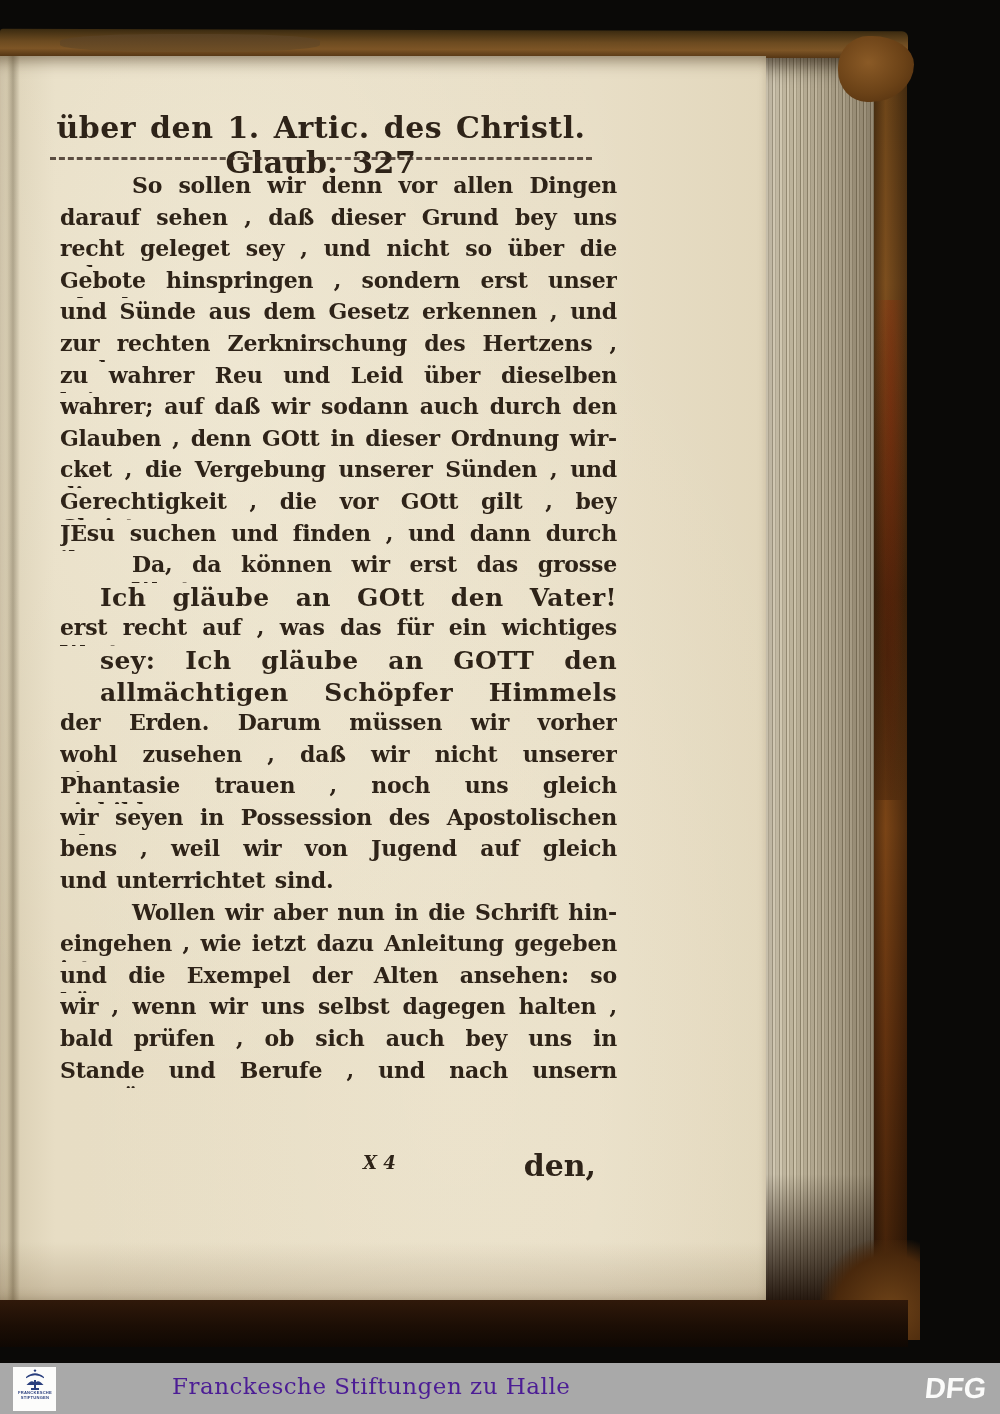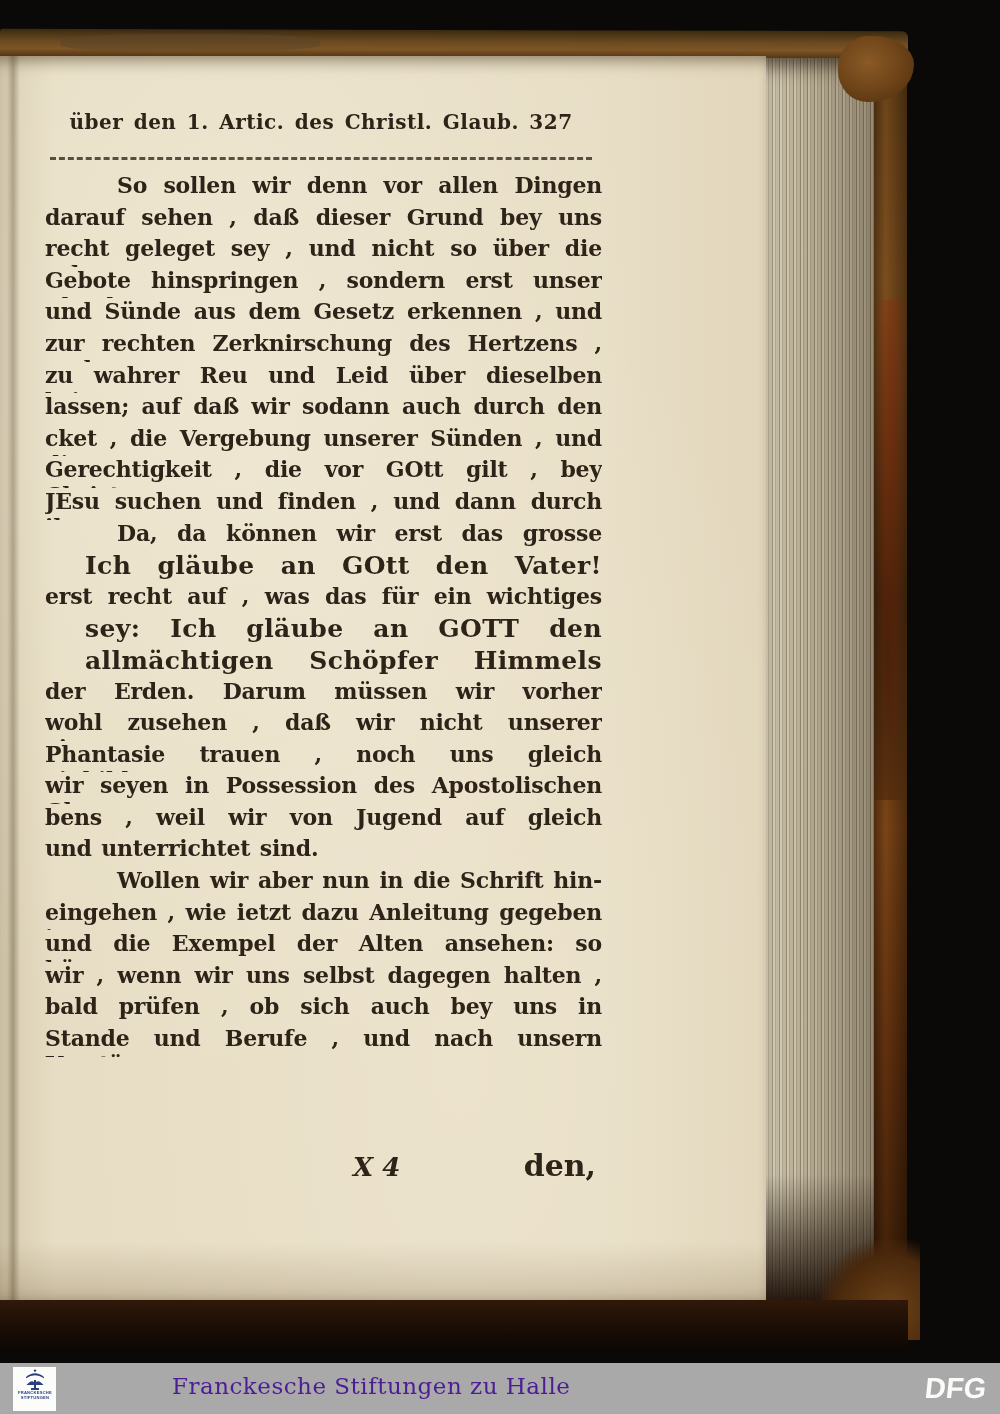--- a/index.html
+++ b/index.html
@@ -41,34 +41,34 @@
     background:radial-gradient(ellipse at 50% 20%,rgba(140,40,10,.45),transparent 70%),
                radial-gradient(ellipse at 40% 70%,rgba(30,10,2,.5),transparent 70%);}
 
   .bottom-band{position:absolute;left:0;top:1300px;width:908px;height:47px;
     background:linear-gradient(180deg,#30190a 0%,#1c0e05 55%,#0f0803 100%);}
   .bottom-corner{position:absolute;left:820px;top:1240px;width:100px;height:100px;
     background:radial-gradient(ellipse at 70% 70%,#6e4318 0%,#49280c 55%,transparent 75%);}
 
   
   .page-header{position:absolute;left:48px;top:110px;width:546px;
-    font-size:20px;font-weight:bold;color:#2e2318;text-align:center;
+    font-size:30px;font-weight:bold;color:#2e2318;text-align:center;
     letter-spacing:.5px;word-spacing:3px;}
   .rule{position:absolute;left:50px;top:157px;width:542px;height:0;
     border-top:3px dashed #43342a;opacity:.85;}
 
-  .text-block{position:absolute;left:45px;top:172px;width:557px;color:#2e2318;}
+  .text-block{position:absolute;left:60px;top:172px;width:557px;color:#2e2318;}
   .line{height:31.6px;font-size:22px;font-weight:bold;letter-spacing:-.2px;word-spacing:2px;
     text-align:justify;text-align-last:justify;overflow:hidden;}
   .line.end{text-align-last:left;}
   .line.indent{padding-left:72px;}
   .line.emph{font-size:25px;letter-spacing:.4px;word-spacing:6px;margin-left:40px;}
 
   .sig-row{position:absolute;left:45px;top:1152px;width:557px;height:36px;color:#2e2318;}
-  .sig{position:absolute;left:308px;top:0;font-size:26px;font-weight:bold;font-style:italic;}
+  .sig{position:absolute;left:318px;top:0;font-size:18px;font-weight:bold;font-style:italic;}
   .catchword{position:absolute;right:6px;top:-4px;font-size:30px;font-weight:bold;}
 
   
   .footer{position:absolute;left:0;top:1363px;width:1000px;height:51px;background:#a9a9a9;}
   .logo-box{position:absolute;left:13px;top:4px;width:43px;height:44px;background:#fcfcfb;
     display:flex;flex-direction:column;align-items:center;justify-content:flex-start;}
   .logo-icon{margin-top:2px;}
   .logo-text{width:43px;overflow:visible;text-align:center;}
   .logo-text .inner{width:78px;margin-left:-17px;transform:scale(.55);transform-origin:50% 0;
     font-family:"Liberation Sans",sans-serif;font-size:7.5px;line-height:8.5px;
@@ -96,21 +96,22 @@
   <div class="page-header">über den 1. Artic. des Christl. Glaub. 327</div>
   <div class="rule"></div>
   <div class="text-block">
       <div class="line indent">So sollen wir denn vor allen Dingen</div>
       <div class="line">darauf sehen , daß dieser Grund bey uns</div>
       <div class="line">recht geleget sey , und nicht so über die zehn</div>
       <div class="line">Gebote hinspringen , sondern erst unser Elend</div>
       <div class="line">und Sünde aus dem Gesetz erkennen , und uns</div>
       <div class="line">zur rechten Zerknirschung des Hertzens , und</div>
       <div class="line">zu wahrer Reu und Leid über dieselben bringen</div>
-      <div class="line">lassen; auf daß wir sodann auch durch den</div>
+      <div class="line">wahrer; auf daß wir sodann auch durch den</div>
+      <div class="line">Glauben , denn GOtt in dieser Ordnung wir-</div>
       <div class="line">cket , die Vergebung unserer Sünden , und die</div>
       <div class="line">Gerechtigkeit , die vor GOtt gilt , bey Christo</div>
       <div class="line">JEsu suchen und finden , und dann durch ihn</div>
       <div class="line indent">Da, da können wir erst das grosse Wort:</div>
       <div class="line emph">Ich gläube an GOtt den Vater! recht</div>
       <div class="line">erst recht auf , was das für ein wichtiges Wort</div>
       <div class="line emph">sey: Ich gläube an GOTT den Vater,</div>
       <div class="line emph">allmächtigen Schöpfer Himmels und</div>
       <div class="line">der Erden. Darum müssen wir vorher</div>
       <div class="line">wohl zusehen , daß wir nicht unserer eigenen</div>

